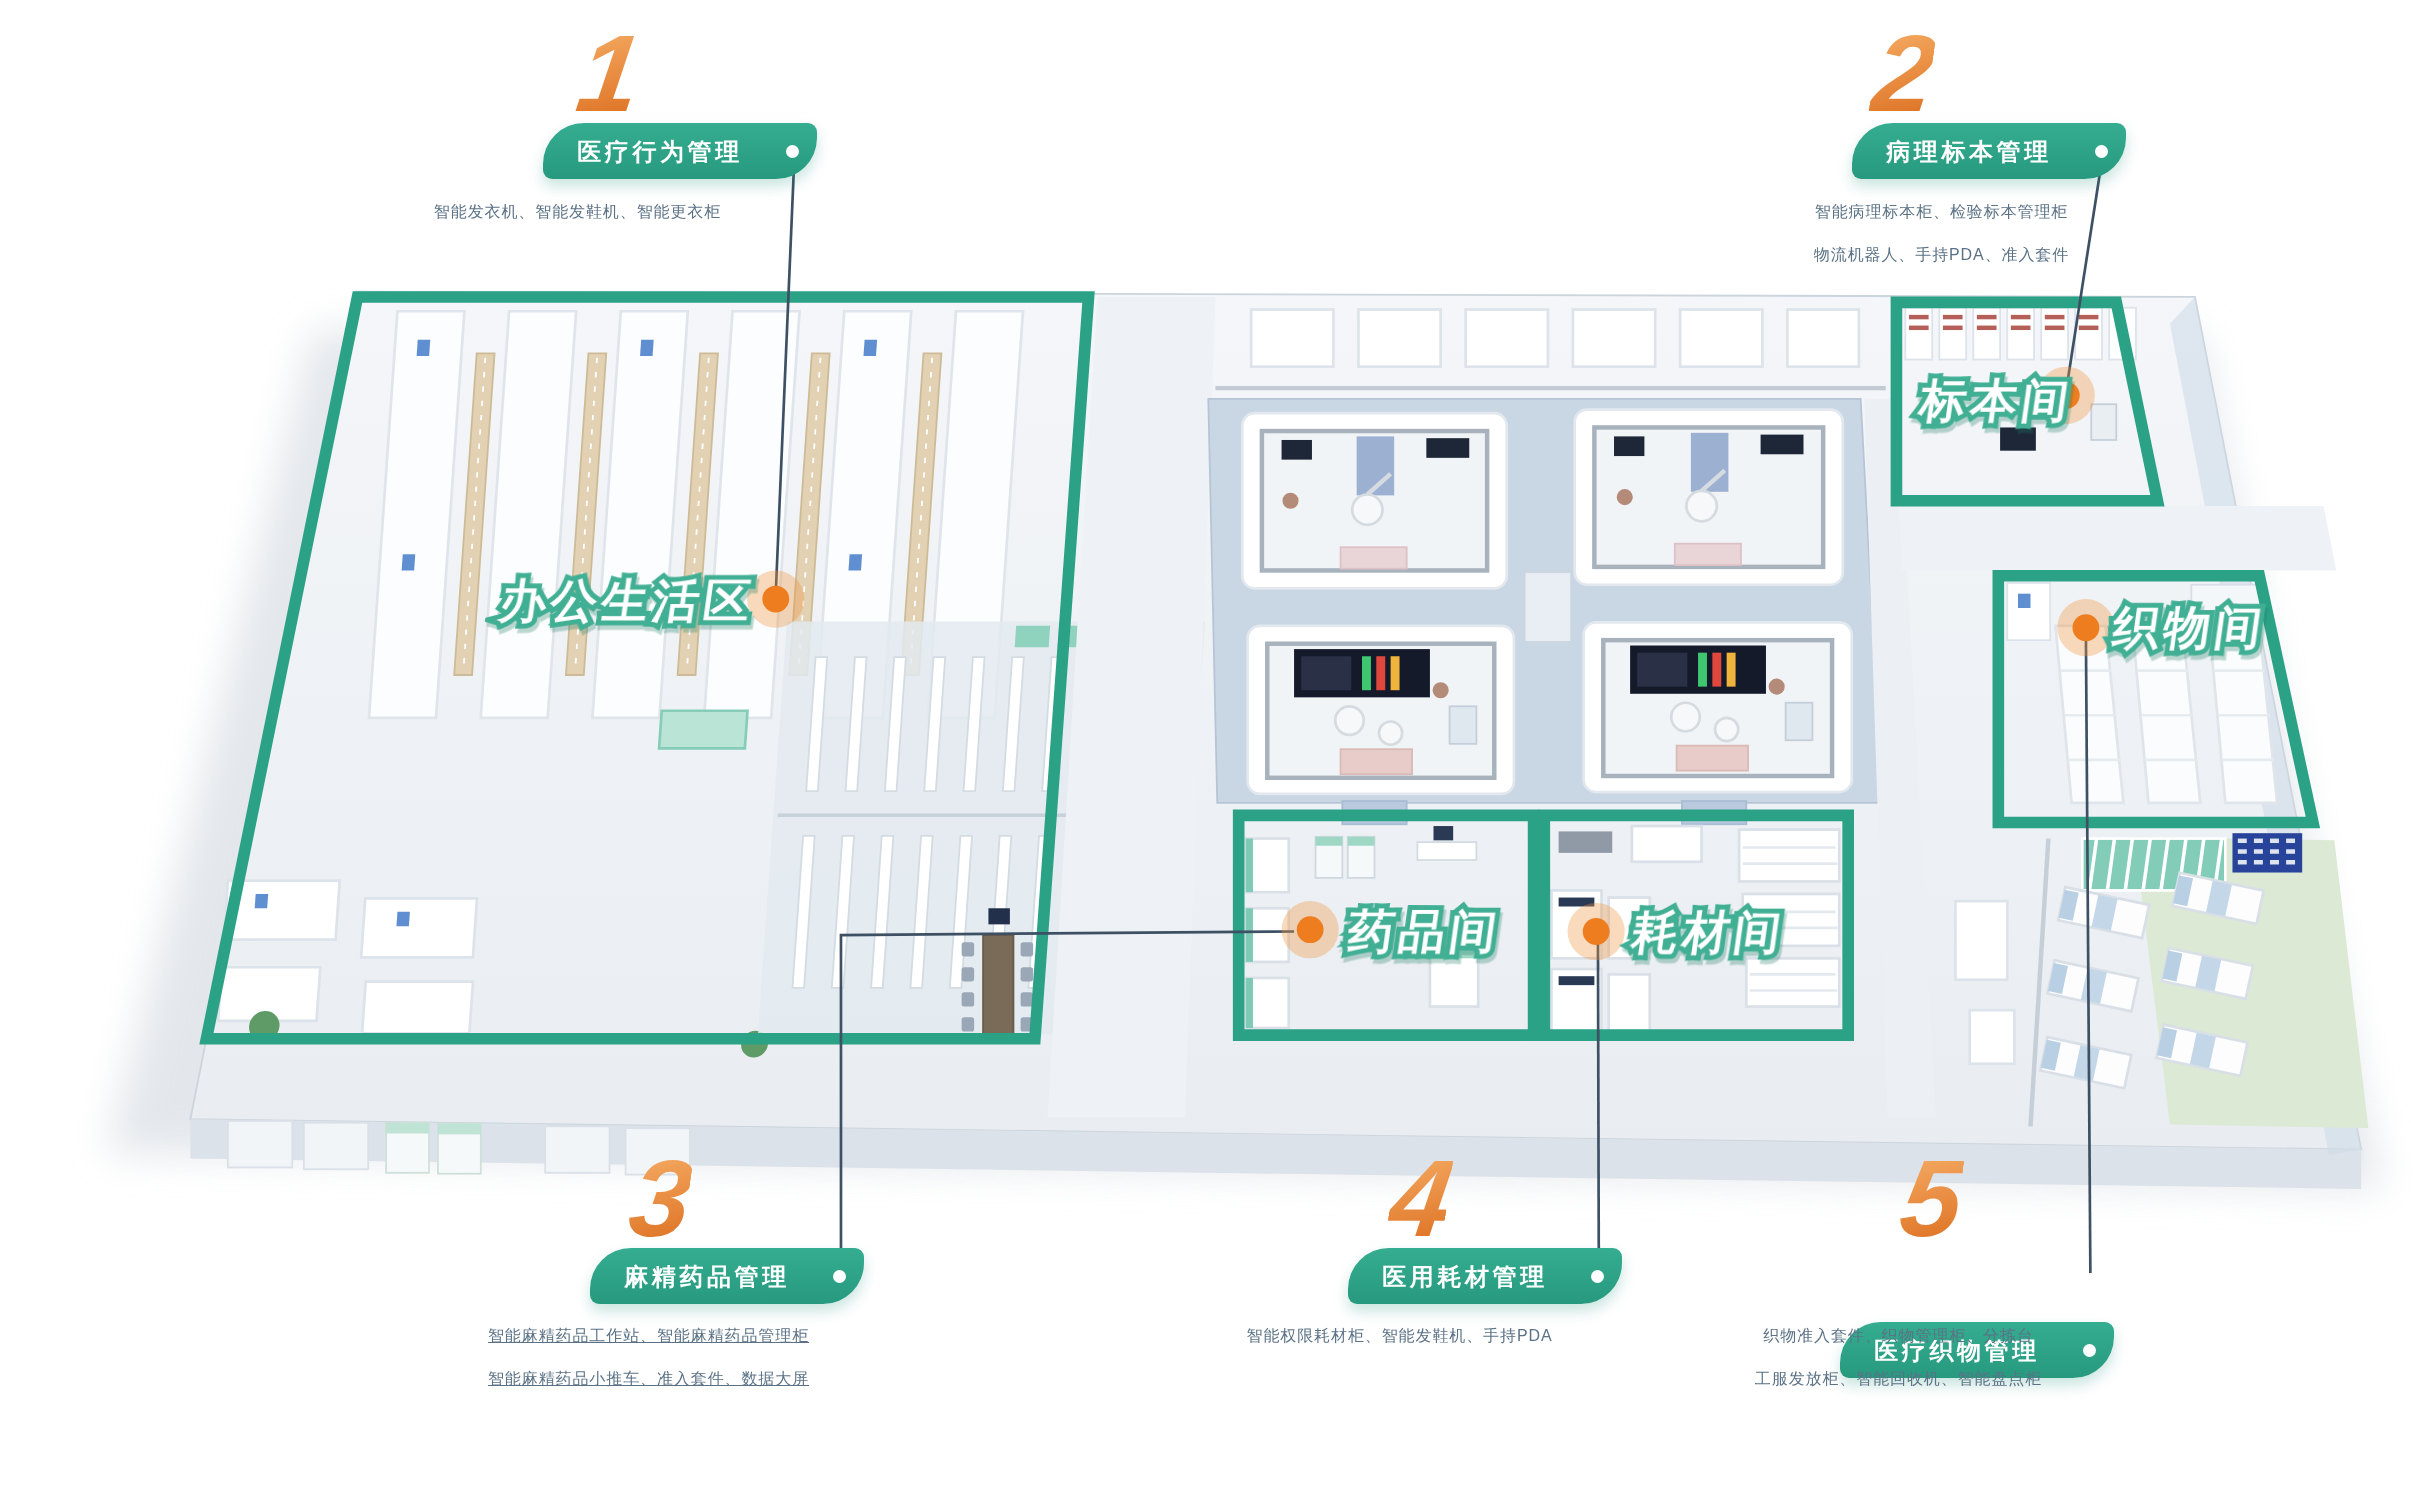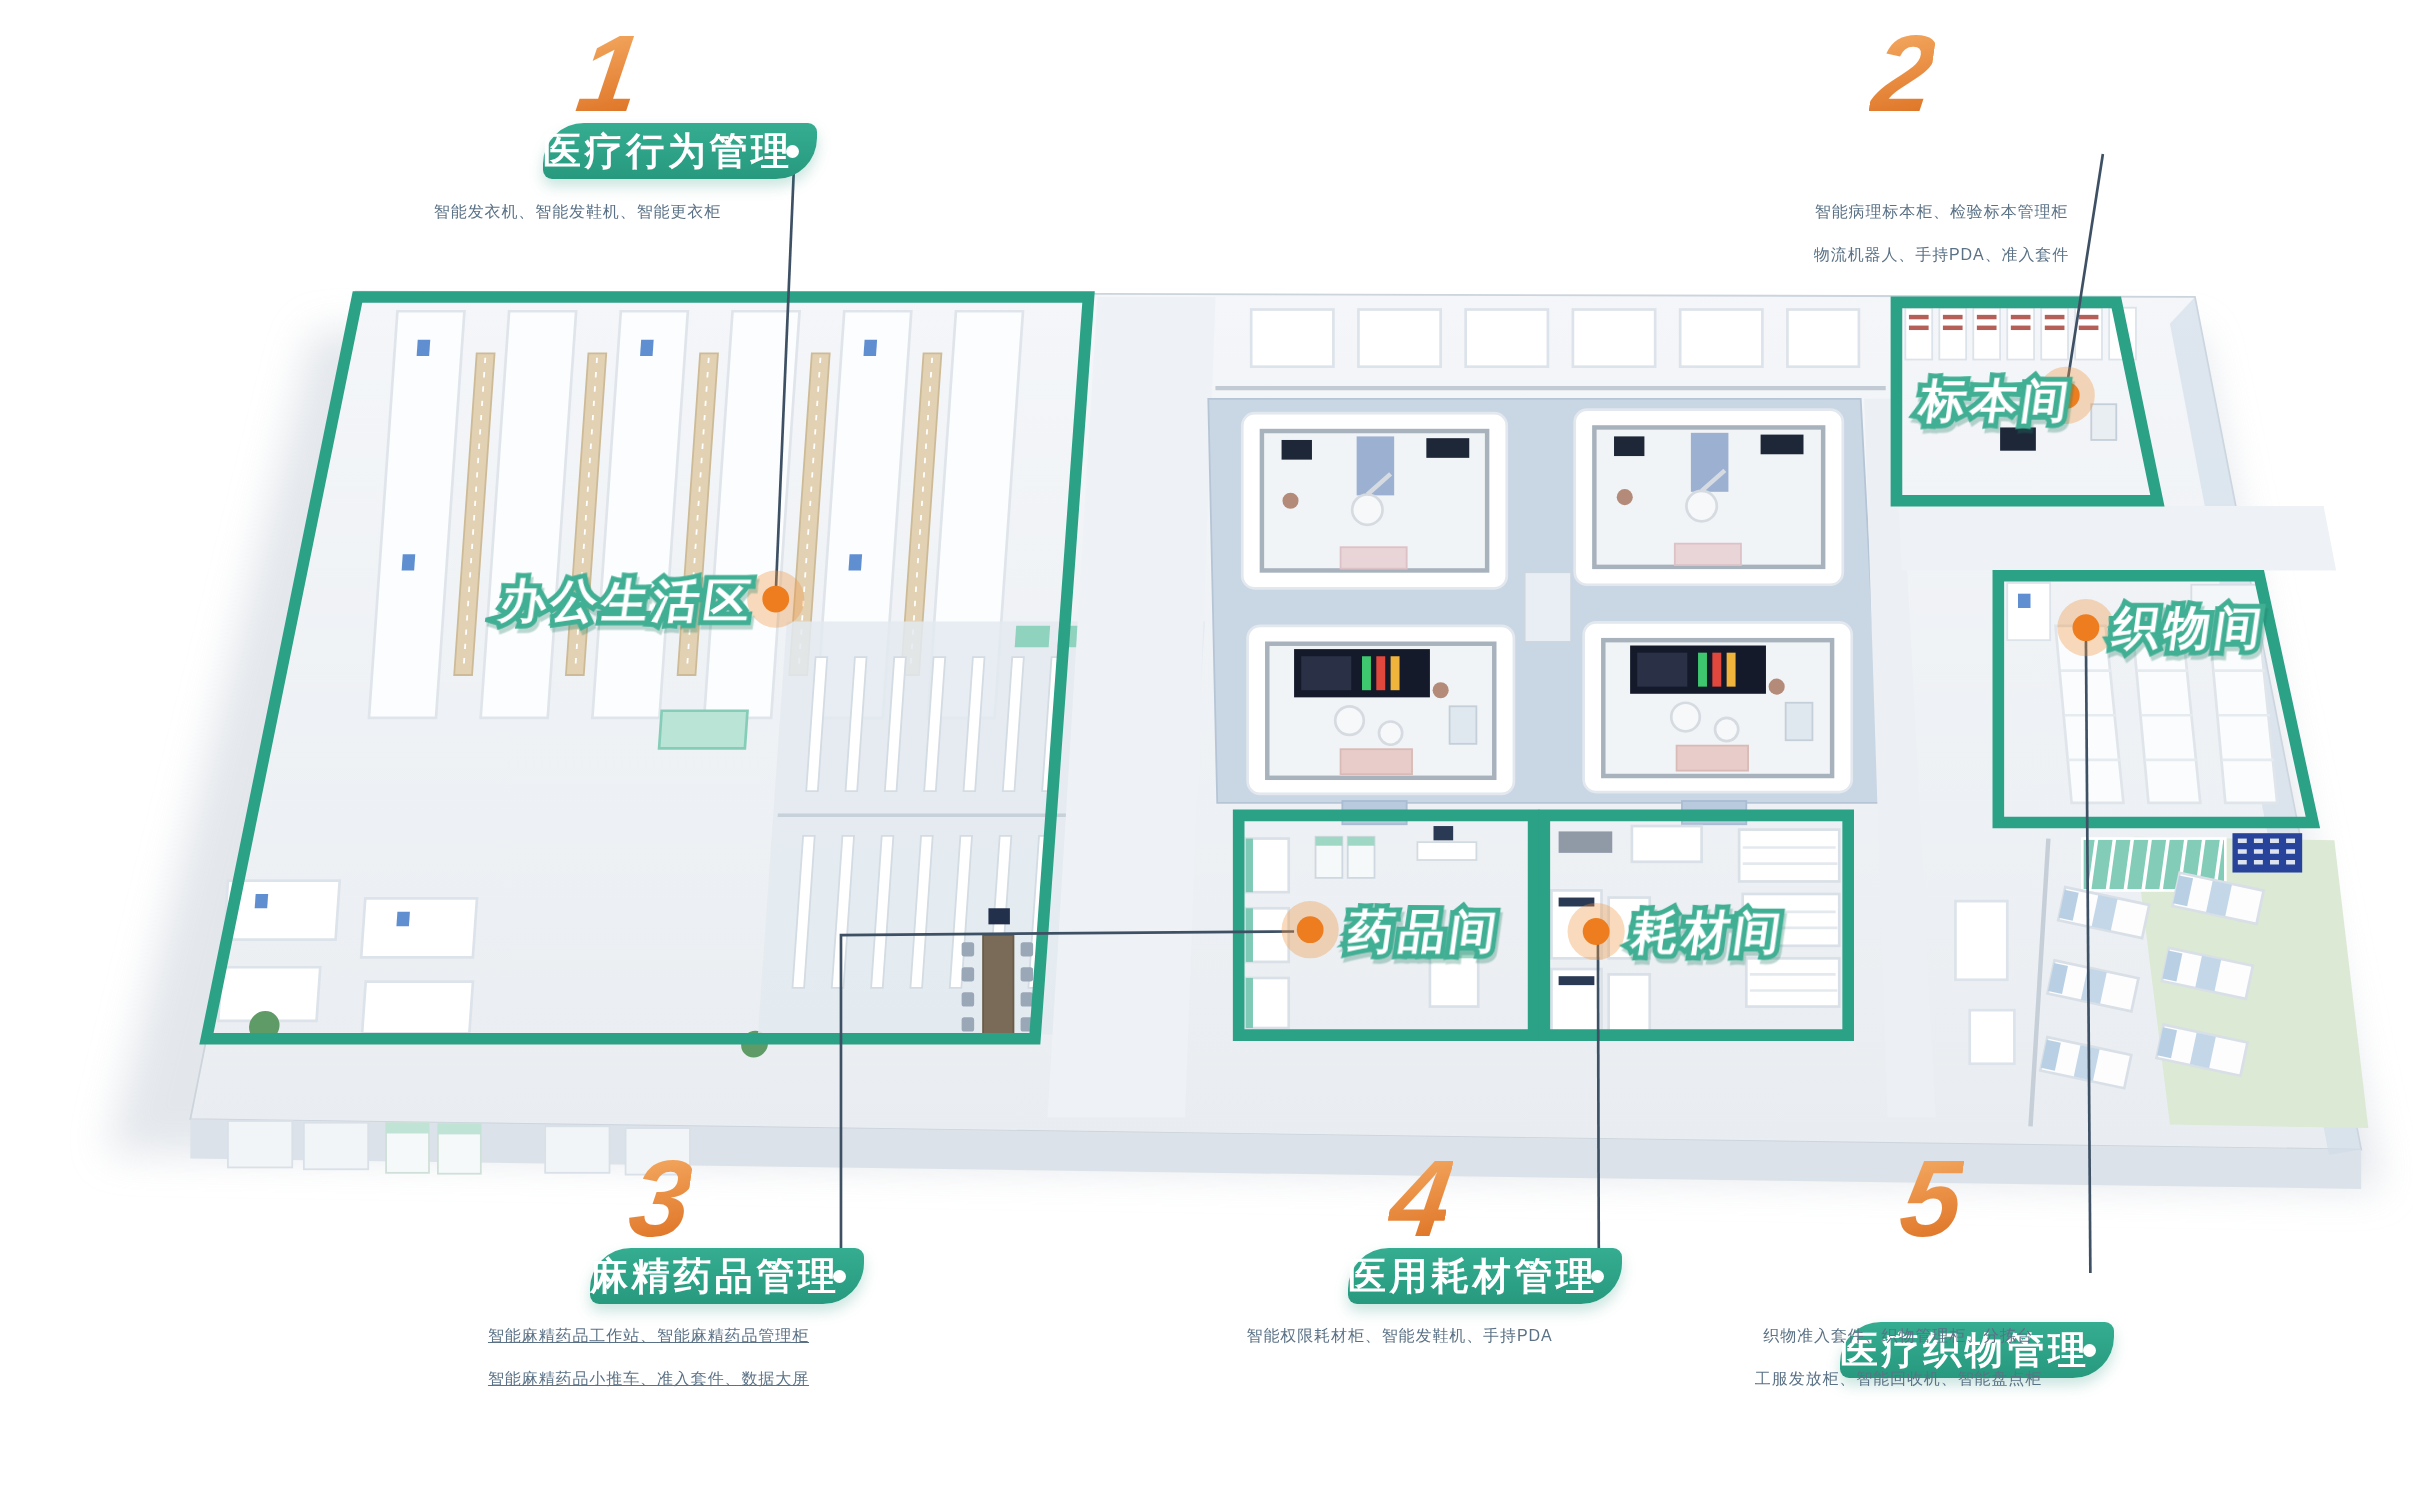--- a/index.html
+++ b/index.html
@@ -17,21 +17,21 @@
     transform:skewX(-8deg);letter-spacing:-3.6px;
   }
   .banner{
     position:absolute;width:274px;height:56px;
     background:linear-gradient(180deg,#35ad90,#27997e);
     border-radius:41px 9px 41px 9px;
     box-shadow:0 7.2px 14.3px rgba(39,153,126,.25);
   }
   .banner-text{
     position:absolute;left:0;top:0;width:234px;height:56px;line-height:57px;text-align:center;
-    color:#ffffff;font-size:38px;font-weight:700;letter-spacing:3.6px;white-space:nowrap;
+    color:#ffffff;font-size:24px;font-weight:700;letter-spacing:3.6px;white-space:nowrap;
   }
   .banner-dot{
     position:absolute;right:18px;top:21.5px;width:13.4px;height:13.4px;border-radius:50%;background:#ffffff;
   }
   .desc{
     position:absolute;width:697px;text-align:center;color:#5b7286;
     font-size:16px;line-height:43px;font-weight:500;letter-spacing:0.9px;white-space:nowrap;
   }
 
   
@@ -473,20 +473,24 @@
   <div class="num" style="left:579px;top:25px;">1</div>
   <div class="banner" style="left:543px;top:123px;">
     <span class="banner-text">医疗行为管理</span>
     <span class="banner-dot"></span>
   </div>
   <div class="desc" style="left:229px;top:190px;">
     <div>智能发衣机、智能发鞋机、智能更衣柜</div>
   </div>
 
   <div class="num" style="left:1874px;top:25px;">2</div>
+  <div class="banner" style="left:1852px;top:123px;">
+    <span class="banner-text">病理标本管理</span>
+    <span class="banner-dot"></span>
+  </div>
   <div class="desc" style="left:1593px;top:190px;">
     <div>智能病理标本柜、检验标本管理柜</div>
     <div>物流机器人、手持PDA、准入套件</div>
   </div>
 
   <div class="num" style="left:631px;top:1150px;">3</div>
   <div class="banner" style="left:590px;top:1248px;">
     <span class="banner-text">麻精药品管理</span>
     <span class="banner-dot"></span>
   </div>

